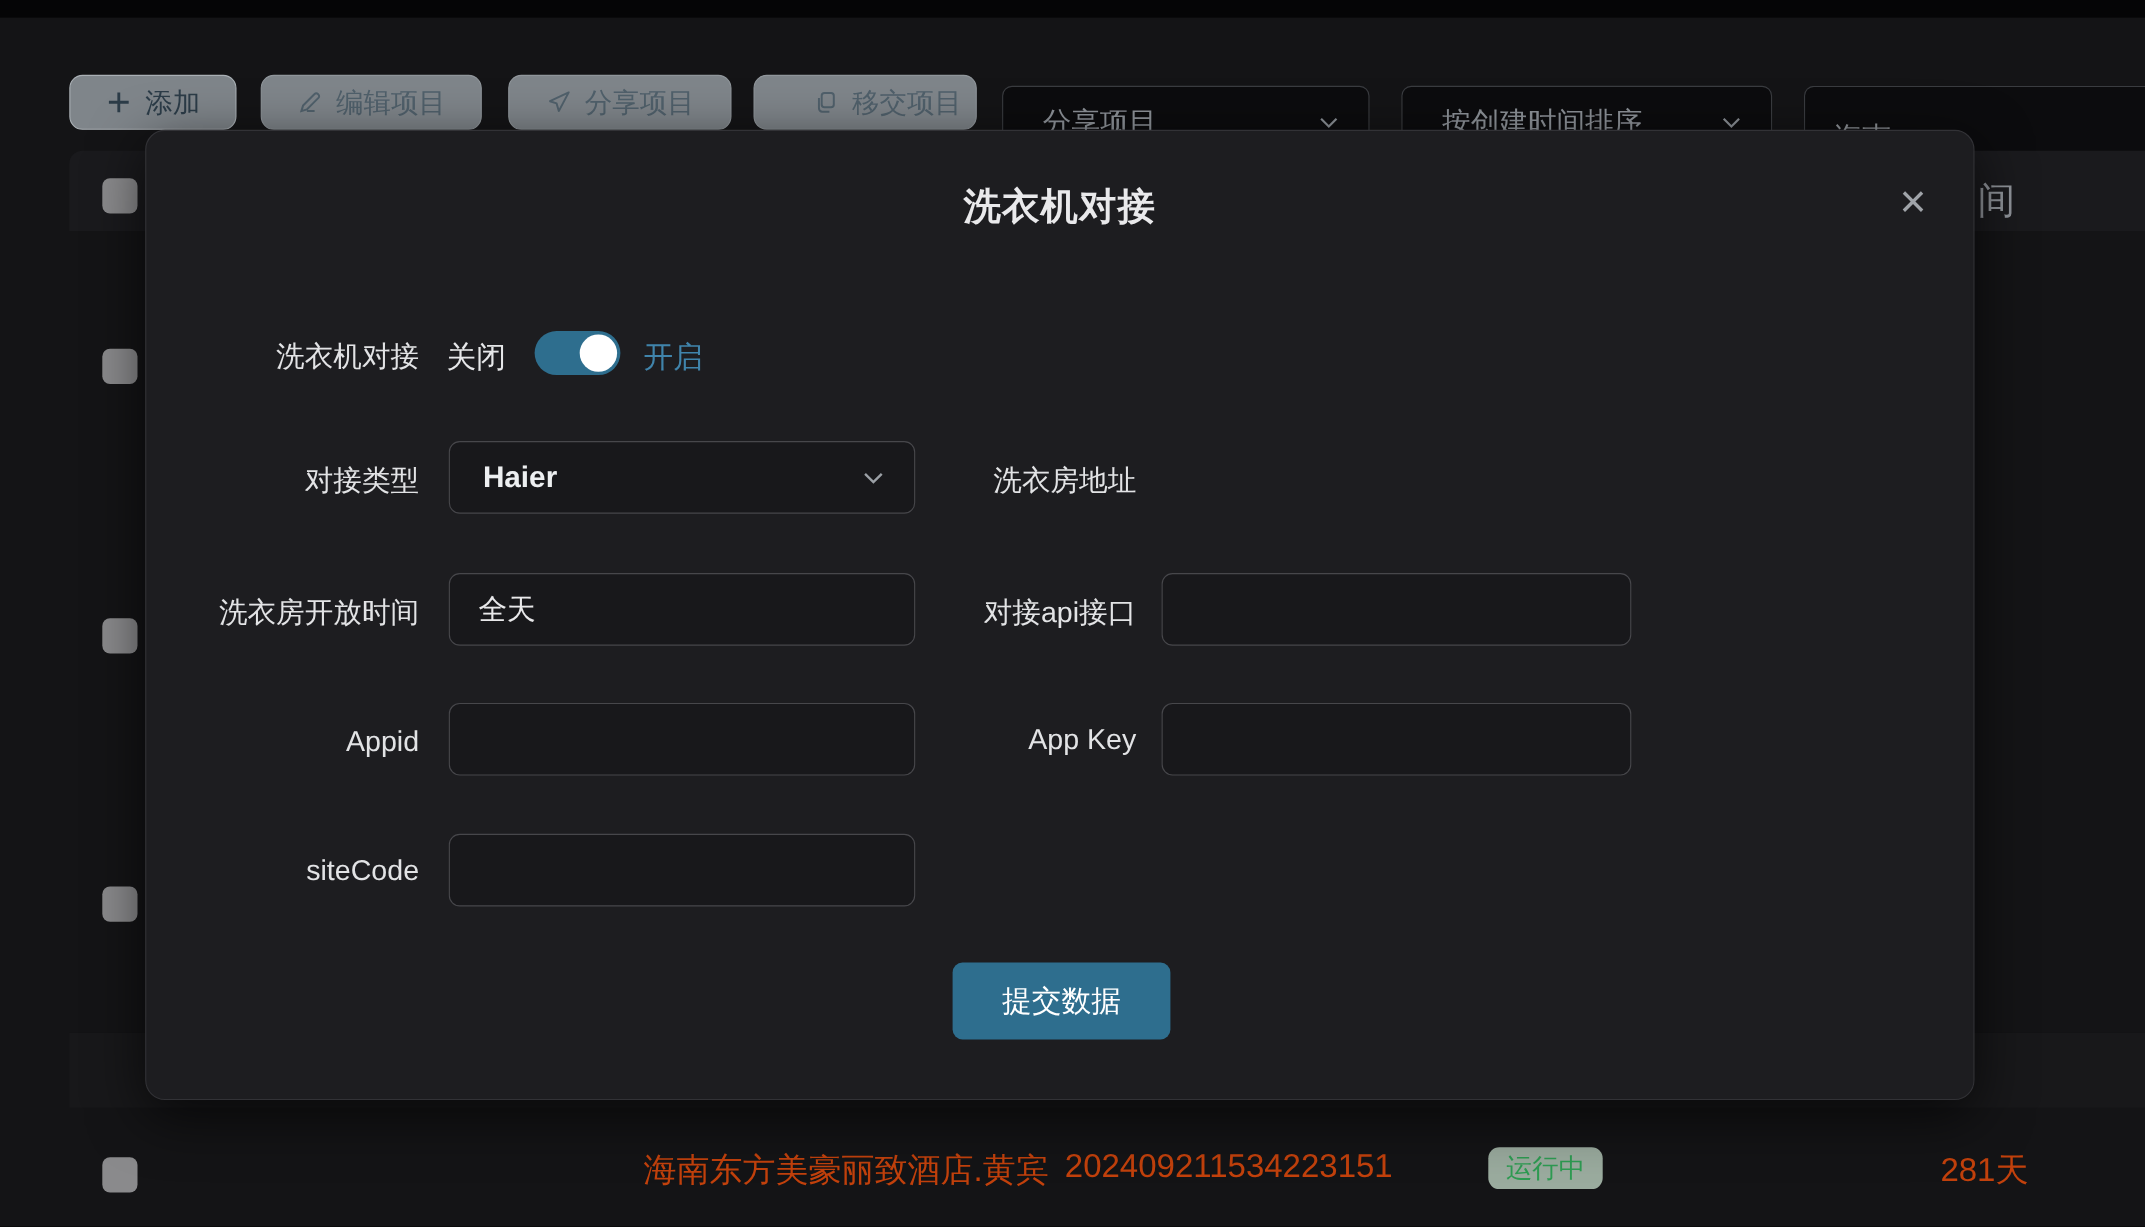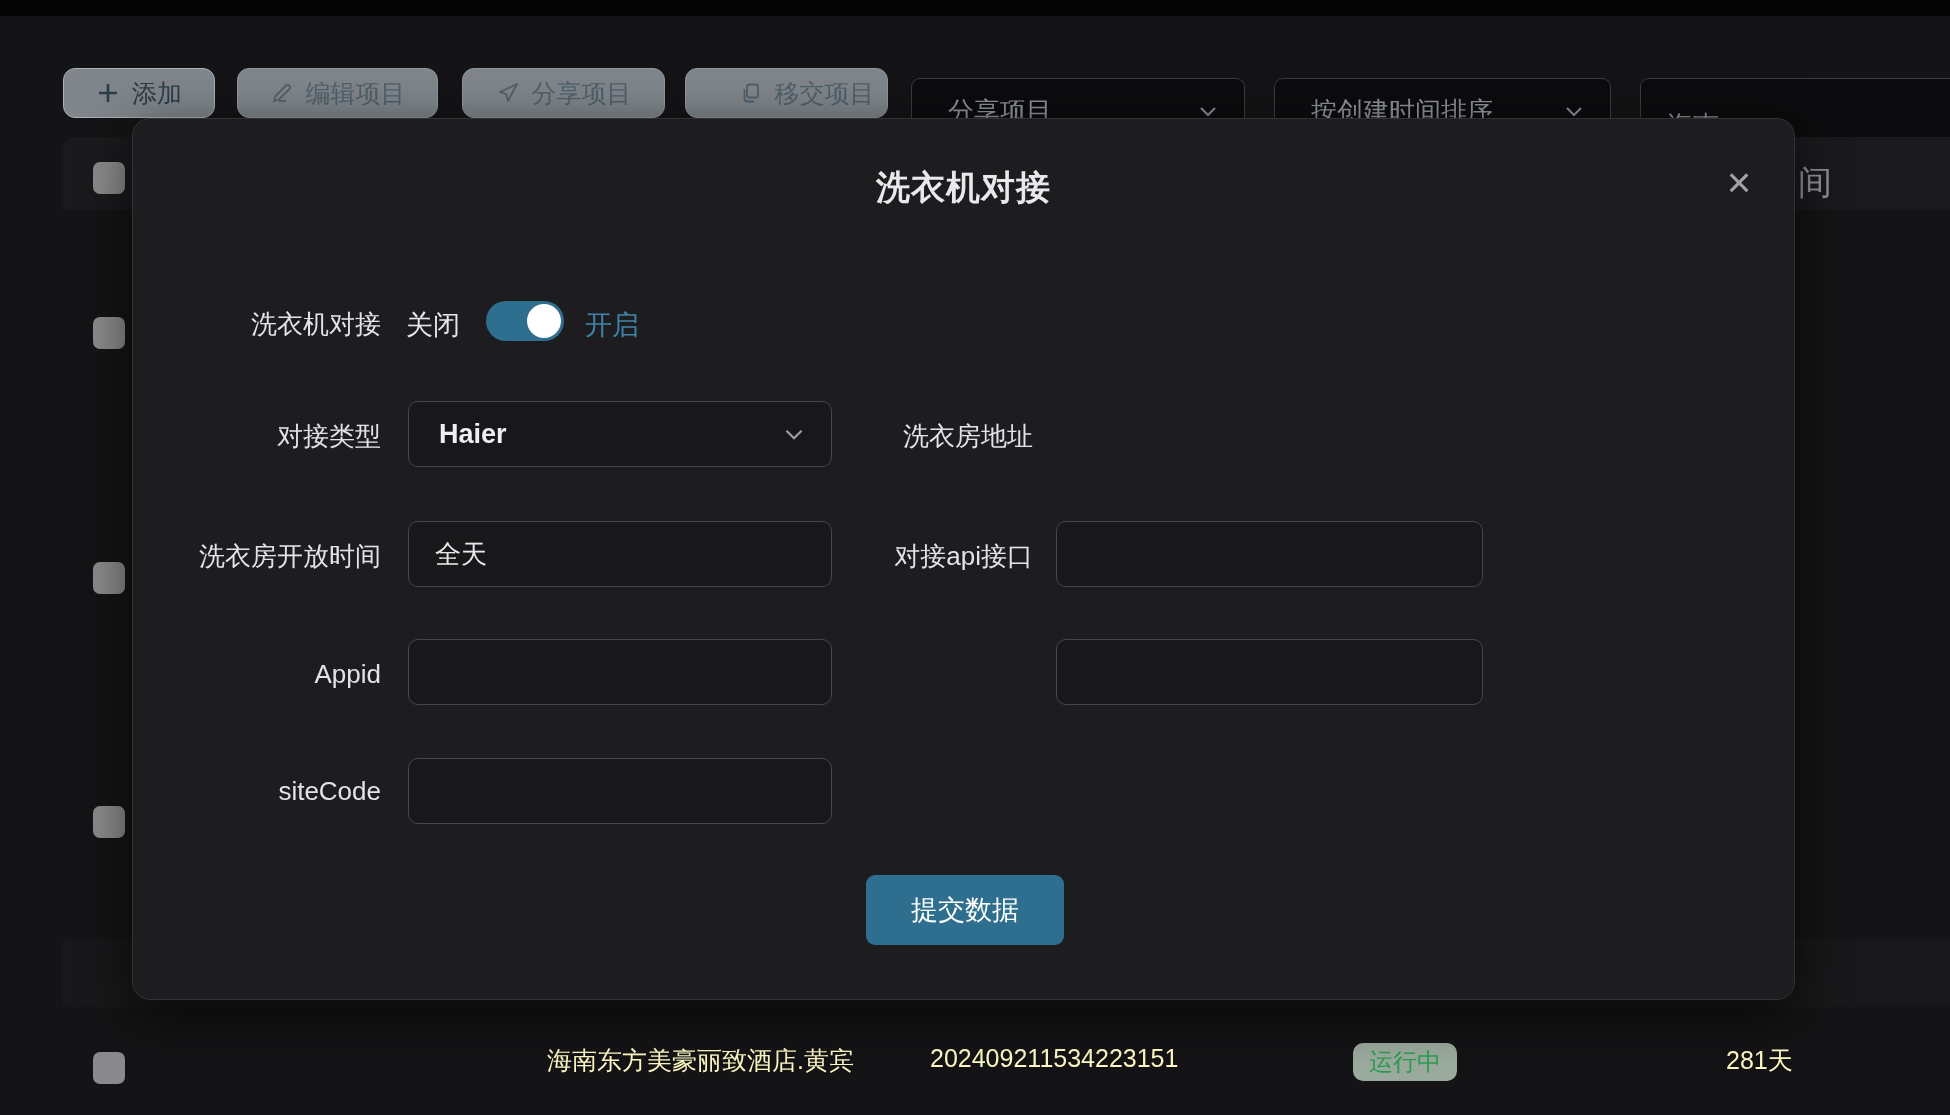--- a/index.html
+++ b/index.html
@@ -33,21 +33,21 @@
     font-size:26px;color:#8f9398;padding-left:26px;
   }
   
   .rowband{left:63px;width:1887px;background:#1a1a1d;}
   .band1{top:137px;height:73px;border-radius:12px 0 0 0;}
   .band2{top:939px;height:68px;background:#18181a;}
   .checkbox{
     left:93px;width:32px;height:32px;border-radius:7px;background:#8a8a8c;
   }
   .partial-header{left:1798px;top:160px;font-size:34px;color:#8f9399;}
-  .botrow-text{top:1044px;font-size:25px;color:#fef9c3;}
+  .botrow-text{top:1044px;font-size:30px;color:#c2410c;margin-left:38px;}
   .status-badge{
     left:1353px;top:1043px;height:38px;padding:0 16px;border-radius:10px;
     background:var(--badge-bg,#9aab9e);color:var(--green,#2e9b52);
     display:flex;align-items:center;font-size:24px;
   }
   
   .modal{
     left:132px;top:118px;width:1663px;height:882px;background:#1d1d20;
     border:1px solid #323236;border-radius:18px;
     box-shadow:0 14px 50px rgba(0,0,0,.65);
@@ -203,20 +203,21 @@
     </div>
     <div class="abs f-label lab-r" style="top:300px;">洗衣房地址</div>
 
     <div class="abs f-label lab-l" style="top:420px;">洗衣房开放时间</div>
     <input class="abs f-input inp-l" style="top: 402px;" value="全天">
     <div class="abs f-label lab-r" style="top:420px;">对接api接口</div>
     <input class="abs f-input inp-r" style="top: 402px;" value="">
 
     <div class="abs f-label lab-l" style="top:540px;">Appid</div>
     <input class="abs f-input inp-l" style="top: 520px;" value="">
+    <div class="abs f-label lab-r" style="top:538px;">App Key</div>
     <input class="abs f-input inp-r" style="top: 520px;" value="">
 
     <div class="abs f-label lab-l" style="top:657px;">siteCode</div>
     <input class="abs f-input inp-l" style="top: 639px;" value="">
 
     <div class="abs submit-btn">
       <span>提交数据</span>
     </div>
 
   </div>

